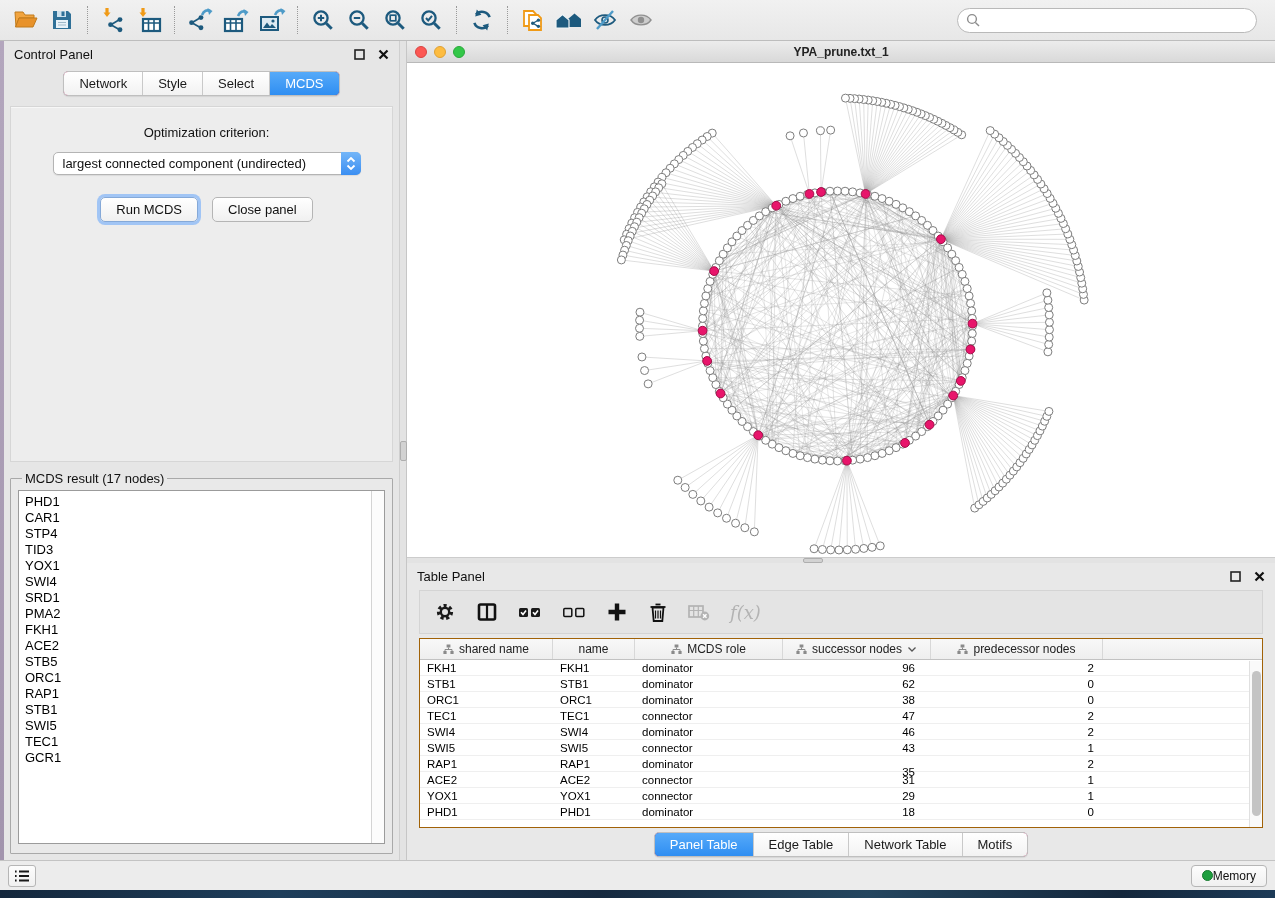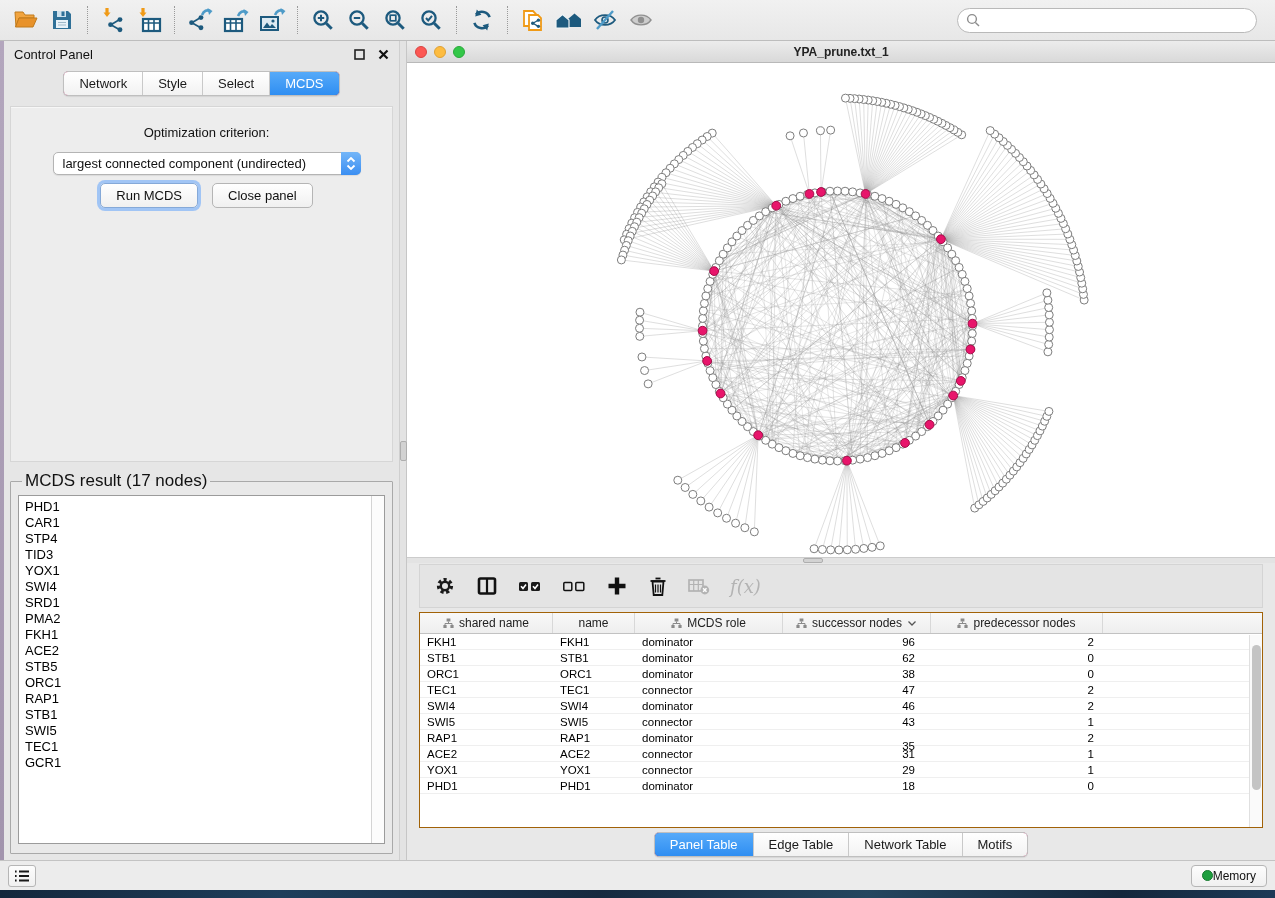--- a/index.html
+++ b/index.html
@@ -43,29 +43,29 @@
   .opt-box { height:356px; flex:0 0 356px; background:#ededed; border:1px solid #d6d6d6;
              box-shadow:inset 0 1px 0 #f7f7f7; padding-top:18px;padding-left:10px; }
   .opt-label { text-align:center; font-size:13px; color:#111; margin-bottom:12px; }
   .dropdown { margin:0 auto; width:308px; height:23px; background:#fff; border:1px solid #b4b4b4;
               border-radius:5px; display:flex; align-items:center; font-size:13px; color:#111;
               box-shadow:0 1px 1px rgba(0,0,0,.08); cursor:default; }
   .dropdown .dd-text { flex:1; padding-left:9px; white-space:nowrap; overflow:hidden; }
   .dropdown .dd-cap { width:20px; height:23px; margin:-1px -1px -1px 0; border-radius:0 5px 5px 0;
                       background:linear-gradient(#74b6f8,#3a8ef2); display:flex; flex-direction:column;
                       align-items:center; justify-content:center; gap:1px; }
-  .btn-row { display:flex; justify-content:center; gap:14px; margin-top:8px; }
+  .btn-row { display:flex; justify-content:center; gap:14px; margin-top:22px; }
   .mac-btn { font-family:"Liberation Sans",sans-serif; font-size:13px; color:#111; background:linear-gradient(#ffffff,#f0f0f0);
              border:1px solid #b5b5b5; border-radius:5px; padding:4px 15px; cursor:default; }
   .mac-btn.focus { box-shadow:0 0 0 3px rgba(110,170,250,.6); border-color:#85a9d8; }
 
   fieldset.result-box { margin-top:9px; flex:1; border:1px solid #a9a9a9; border-radius:1px;
                         padding:4px 7px 9px; display:flex; flex-direction:column; min-height:0;
                         background:#e9e9e9; }
-  fieldset.result-box legend { font-size:17px; color:#111; padding:0 3px; margin-left:4px; }
+  fieldset.result-box legend { font-size:13px; color:#111; padding:0 3px; margin-left:4px; }
   .result-list-wrap { flex:1; position:relative; background:#fff; border:1px solid #9b9b9b; overflow:hidden; }
   .result-list { position:absolute; inset:1px 14px 1px 1px; padding:2px 0 0 5px; }
   .result-item { font-size:13px; line-height:16px; color:#000; }
   .result-scrollbar { position:absolute; top:0; right:0; bottom:0; width:13px; background:#fcfcfc;
                       border-left:1px solid #d4d4d4; }
 
   
   .vsplit { width:7px; flex:0 0 7px; background:#e3e3e3; border-right:1px solid #c6c6c6; position:relative; }
   .vsplit .grip { position:absolute; top:400px; left:0; width:7px; height:20px; background:#d2d2d2;
                   border:1px solid #aeaeae; border-radius:2px; }
@@ -1219,20 +1219,35 @@
             <circle cx="295.0822383524221" cy="267.71143205483764" r="4.4" fill="#e8156b" stroke="#a50d49" stroke-width="1"></circle>
             <circle cx="306.67136321824887" cy="208.09055318476695" r="4.4" fill="#e8156b" stroke="#a50d49" stroke-width="1"></circle>
           </svg>
       </div>
 
       <div class="hsplit">
           <div class="grip-h"></div>
         </div>
 
       <div class="table-panel">
+        <div class="panel-header">
+          <span class="ph-title">Table Panel</span>
+          <span class="ph-icons">
+            <span class="ph-ic">
+                <svg width="11" height="11" viewBox="0 0 11 11">
+                  <rect x="1" y="1" width="9" height="9" fill="none" stroke="#222" stroke-width="1.6"></rect>
+                </svg>
+              </span>
+            <span class="ph-ic">
+                <svg width="11" height="11" viewBox="0 0 11 11">
+                  <path d="M1.5 1.5l8 8M9.5 1.5l-8 8" stroke="#111" stroke-width="2.2"></path>
+                </svg>
+              </span>
+          </span>
+        </div>
         <div class="tp-toolbar">
           <span class="tp-ic">
             <svg width="22" height="22" viewBox="0 0 22 22">
                 <circle cx="11" cy="11" r="6.4" fill="none" stroke="#1a1a1a" stroke-width="3.4" stroke-dasharray="3 2.6"></circle>
                 <circle cx="11" cy="11" r="4.2" fill="none" stroke="#1a1a1a" stroke-width="2.4"></circle>
               </svg>
           </span>
           <span class="tp-ic">
             <svg width="22" height="22" viewBox="0 0 22 22">
                 <rect x="3" y="3.5" width="16" height="15" rx="1.5" fill="none" stroke="#111" stroke-width="2.6"></rect>

